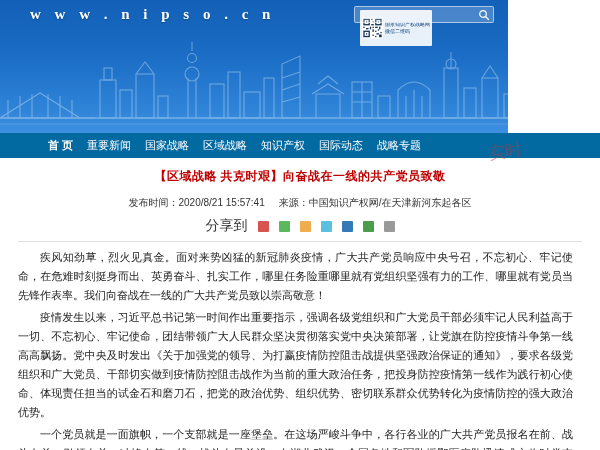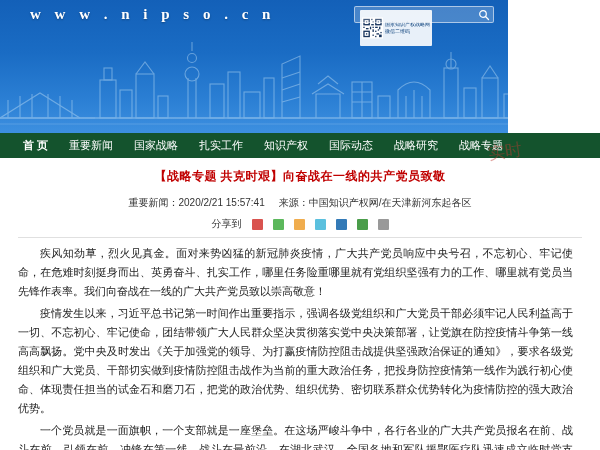--- a/index.html
+++ b/index.html
@@ -73,25 +73,25 @@
     color: #0a3f7a;
     line-height: 1.5;
     margin-left: 2px;
     white-space: nowrap;
   }
 
   
   .nav {
     width: 600px;
     height: 25px;
-    background: #14532d;
+    background: #0369a1;
     display: flex;
     align-items: center;
-    padding-left: 16px;
-    gap: 7px;
+    padding-left: 41px;
+    gap: 0px;
   }
   .nav-item {
     color: #ffffff;
     font-size: 11px;
     padding: 0 7px;
     line-height: 25px;
     white-space: nowrap;
     cursor: pointer;
   }
   .nav-item.active { font-weight: bold; }
@@ -126,21 +126,21 @@
     font-size: 10px;
     color: #333333;
   }
   .meta .sep { display: inline-block; width: 14px; }
   .share-row {
     margin-top: 7px;
     display: flex;
     align-items: center;
     justify-content: center;
     gap: 10px;
-    font-size: 10px;
+    font-size: 14px;
     color: #333;
   }
   .share-ico {
     width: 11px; height: 11px;
     border-radius: 1px;
     display: inline-block;
   }
   .divider {
     margin-top: 6px;
     border-top: 1px solid #e0e0e0;
@@ -275,32 +275,31 @@
         <circle cx="5" cy="5" r="3.3" fill="none" stroke="#ffffff" stroke-width="1.2"></circle>
         <path d="M7.5 7.5 L10.5 10.5" stroke="#ffffff" stroke-width="1.3" stroke-linecap="round"></path>
       </svg>
     </div>
   </div>
 
   <div class="nav">
     <div class="nav-item active">首 页</div>
     <div class="nav-item">重要新闻</div>
     <div class="nav-item">国家战略</div>
-    <div class="nav-item">扎实工作</div>
+    <div class="nav-item">区域战略</div>
     <div class="nav-item">知识产权</div>
     <div class="nav-item">国际动态</div>
-    <div class="nav-item">战略研究</div>
     <div class="nav-item">战略专题</div>
   </div>
 
   <div class="content">
-    <div class="headline">【战略专题 共克时艰】向奋战在一线的共产党员致敬</div>
+    <div class="headline">【区域战略 共克时艰】向奋战在一线的共产党员致敬</div>
 
     <div class="meta">
-      <span>重要新闻：</span><span>2020/2/21 15:57:41</span><span class="sep"></span><span>来源：</span><span>中国知识产权网/在天津新河东起各区</span>
+      <span>发布时间：</span><span>2020/8/21 15:57:41</span><span class="sep"></span><span>来源：</span><span>中国知识产权网/在天津新河东起各区</span>
     </div>
 
     <div class="share-row">
       <span>分享到</span>
       <span class="share-ico" style="background:#d9534f"></span>
       <span class="share-ico" style="background:#5cb85c"></span>
       <span class="share-ico" style="background:#f0ad4e"></span>
       <span class="share-ico" style="background:#5bc0de"></span>
       <span class="share-ico" style="background:#337ab7"></span>
       <span class="share-ico" style="background:#4a9d4a"></span>

